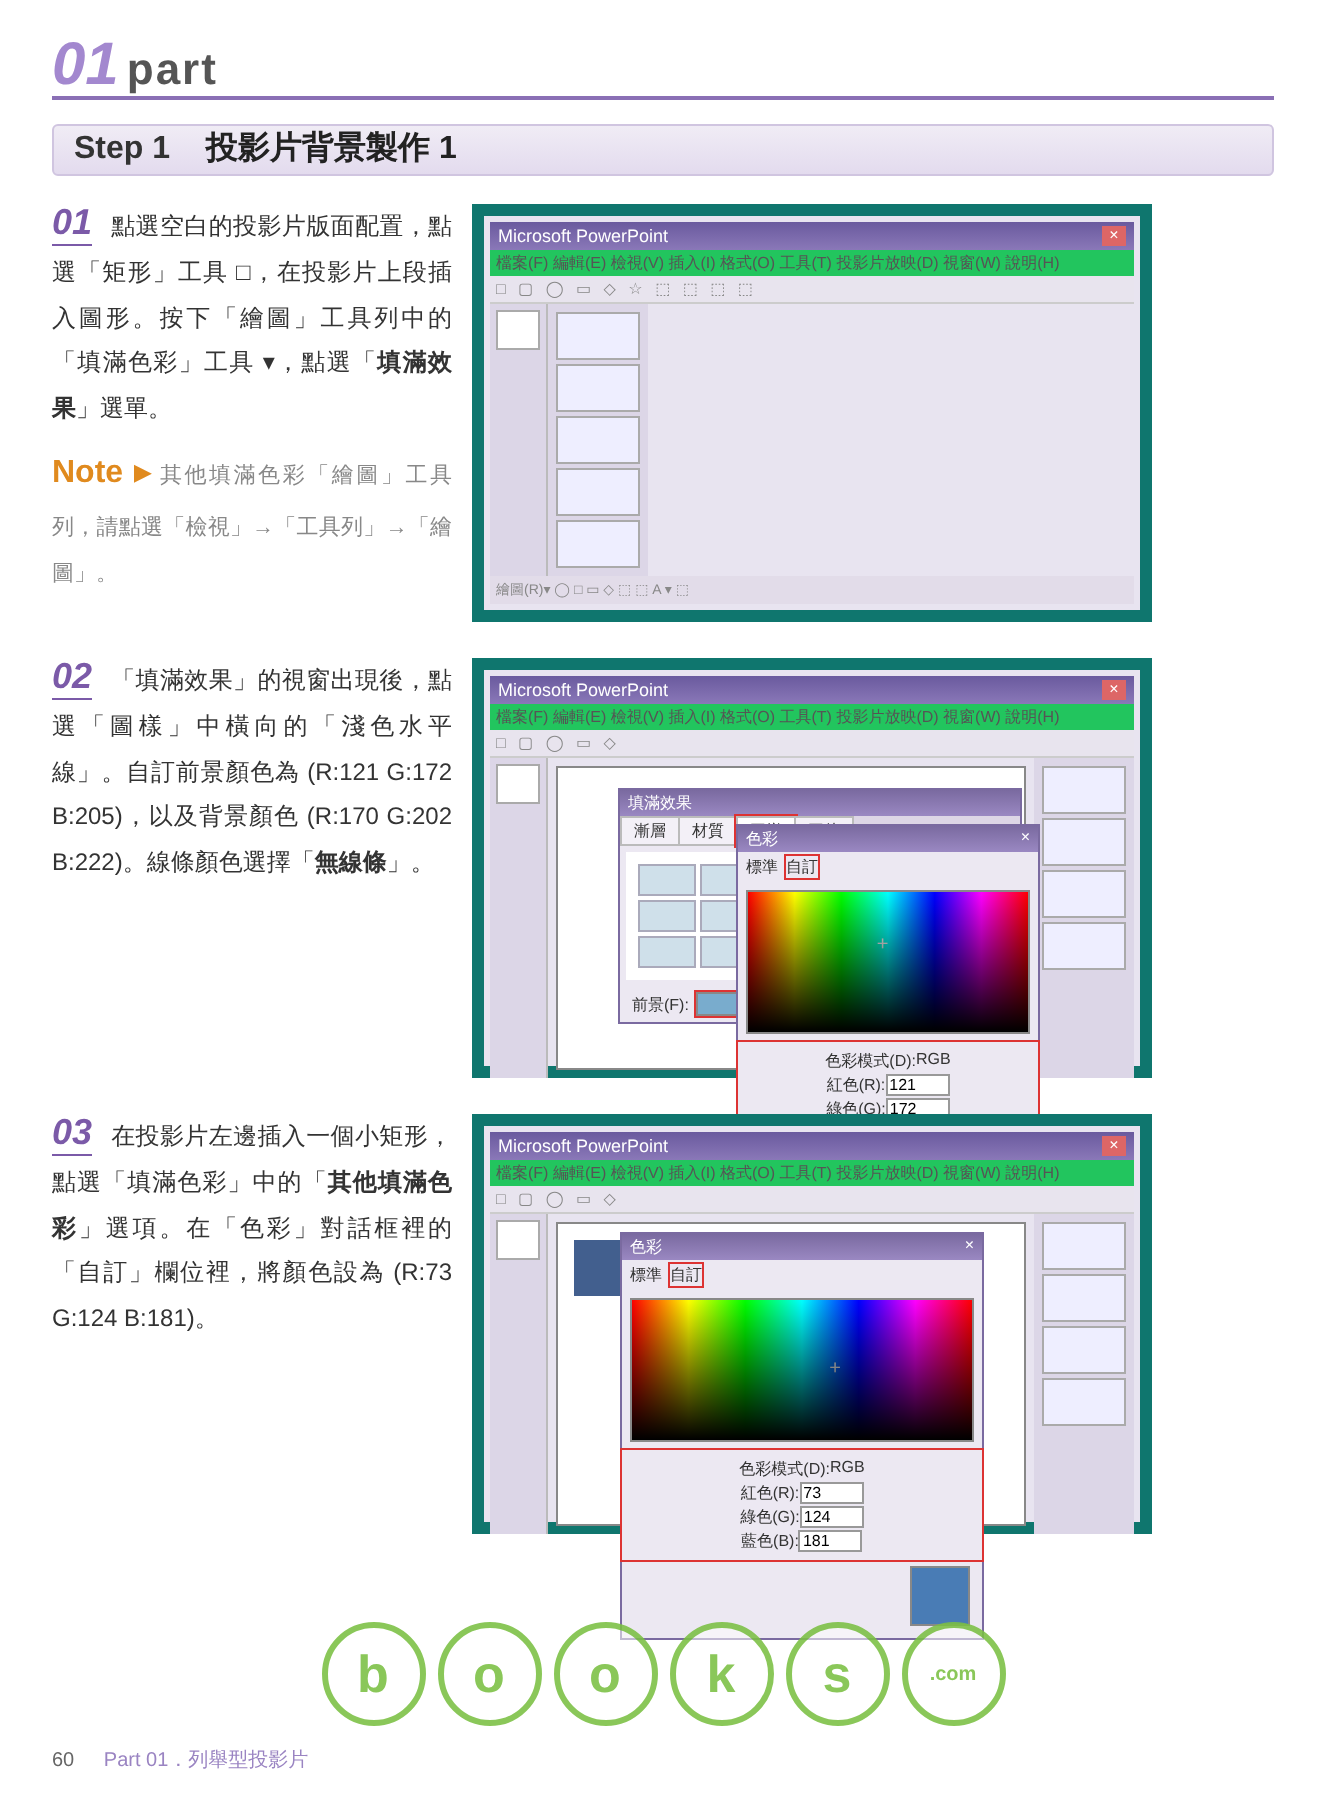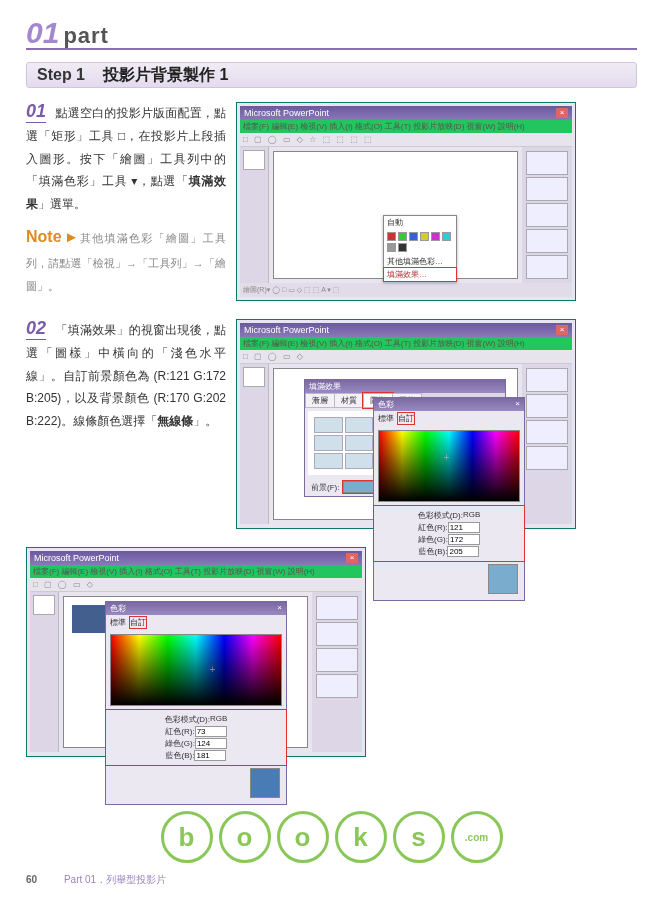--- a/index.html
+++ b/index.html
@@ -10,21 +10,21 @@
 .step-bar{display:flex;align-items:center;background:linear-gradient(#f0ecf5,#e3dbee);border:1px solid #d0c5e0;border-radius:3px;padding:4px 10px;margin:8px 0 14px 0}
 .step-label{font:700 16px/1 Arial;color:#333;margin-right:18px}
 .step-title{font:700 16px/1 sans-serif;color:#222}
 .row{display:flex;gap:10px;margin-bottom:18px}
 .text-col{width:200px;font-size:12px;line-height:1.9;color:#333;text-align:justify}
 .num{font:italic 700 18px/1 Arial;color:#7b5aa8;border-bottom:1px solid #7b5aa8;padding-bottom:2px;margin-right:6px;display:inline-block;vertical-align:top}
 .bold{font-weight:700}
 .note-lbl{color:#e08a1e;font-size:16px;font-weight:700}
 .note-txt{font-size:11px;color:#888;line-height:1.7}
 .img-col{flex:1;display:flex;justify-content:flex-start}
-.screenshot{background:#e8e4f0;border:1px solid #0f766e;width:340px;padding:3px;box-sizing:border-box}
+.screenshot{background:#e8e4f0;border:6px solid #0f766e;width:340px;padding:3px;box-sizing:border-box}
 .shot-title{background:linear-gradient(#6a5a9e,#8a78b8);color:#fff;font-size:9px;padding:2px 4px;display:flex;justify-content:space-between}
 .shot-title .x{background:#d66;color:#fff;width:12px;text-align:center;font-size:8px}
 .menubar{background:#22c55e;font-size:8px;color:#555;padding:1px 3px}
 .toolbar{background:#e8e4ee;border-bottom:1px solid #ccc;font-size:8px;padding:2px 3px;letter-spacing:2px;color:#888}
 .panel-row{display:flex}
 .thumbs{width:28px;background:#dcd6e7;border-right:1px solid #bbb}
 .thumbs div{height:18px;border:1px solid #aaa;margin:3px;background:#fff}
 .canvas{flex:1;background:#fff;min-height:120px;margin:4px;border:1px solid #888;position:relative}
 .side-templates{width:46px;background:#dcd6e7;padding:2px}
 .side-templates div{height:22px;border:1px solid #aaa;margin:2px;background:#eef}
@@ -54,21 +54,21 @@
 .spectrum .cross{position:absolute;color:#fff;font-size:10px}
 .color-dlg .nums{padding:3px 6px}
 .color-dlg .nums div{display:flex;justify-content:center;margin:1px 0}
 .color-dlg .nums input{width:28px;height:9px;font-size:8px;border:1px solid #999;padding:0 1px}
 .color-dlg .preview{width:28px;height:28px;border:1px solid #888;margin:3px 6px 6px auto}
 .hi-box{outline:1px solid #d33}
 
 .small-rect{position:absolute;left:8px;top:8px;width:40px;height:28px;background:#425f8e}
 
 .pg-footer{position:absolute;bottom:10px;left:26px;font-size:10px;color:#9a84c2}
-.pg-num{font-weight:700;color:#666;margin-right:24px}
+.pg-num{font-weight:400;color:#666;margin-right:12px}
 
 .wm{position:absolute;bottom:34px;left:50%;transform:translateX(-50%);display:flex;gap:6px;opacity:.88}
 .wm .ltr{width:46px;height:46px;border:3px solid #7bc043;border-radius:50%;display:flex;align-items:center;justify-content:center;font:700 26px/1 Arial;color:#7bc043;background:rgba(255,255,255,.6)}
 .wm .ltr.sm{font-size:10px;flex-direction:column;line-height:1.1}
 </style>
 </head>
 <body>
 
 <div class="page">
 
@@ -96,37 +96,20 @@
       <div class="shot-title">
             <span>Microsoft PowerPoint</span>
             <span class="x">×</span>
           </div>
       <div class="menubar">檔案(F) 編輯(E) 檢視(V) 插入(I) 格式(O) 工具(T) 投影片放映(D) 視窗(W) 說明(H)</div>
       <div class="toolbar">□ ▢ ◯ ▭ ◇ ☆ ⬚ ⬚ ⬚ ⬚</div>
       <div class="panel-row">
         <div class="thumbs">
               <div></div>
             </div>
-        <div class="canvas">
-          <div class="dropdown">
-            <div class="dd-item">自動</div>
-            <div class="swatches">
-              <span style="background:#c33"></span>
-                  <span style="background:#3c3"></span>
-                  <span style="background:#36c"></span>
-                  <span style="background:#cc3"></span>
-                  <span style="background:#c3c"></span>
-                  <span style="background:#3cc"></span>
-                  <span style="background:#999"></span>
-                  <span style="background:#333"></span>
-            </div>
-            <div class="dd-item">其他填滿色彩…</div>
-            <div class="dd-item hi">填滿效果…</div>
-          </div>
-        </div>
         <div class="side-templates">
               <div></div>
               <div></div>
               <div></div>
               <div></div>
               <div></div>
             </div>
       </div>
       <div class="footer">繪圖(R)▾ ◯ □ ▭ ◇ ⬚ ⬚ A ▾ ⬚</div>
     </div>
@@ -224,20 +207,24 @@
               <div></div>
               <div></div>
               <div></div>
             </div>
       </div>
     </div>
   </div>
 </div>
 
 <div class="row">
+  <div class="text-col">
+    <span class="num">03</span>
+    <span>在投影片左邊插入一個小矩形，點選「填滿色彩」中的「</span><span class="bold">其他填滿色彩</span><span>」選項。在「色彩」對話框裡的「自訂」欄位裡，將顏色設為 (R:73 G:124 B:181)。</span>
+  </div>
   <div class="img-col">
     <div class="screenshot" style="height:210px;position:relative">
       <div class="shot-title">
             <span>Microsoft PowerPoint</span>
             <span class="x">×</span>
           </div>
       <div class="menubar">檔案(F) 編輯(E) 檢視(V) 插入(I) 格式(O) 工具(T) 投影片放映(D) 視窗(W) 說明(H)</div>
       <div class="toolbar">□ ▢ ◯ ▭ ◇</div>
       <div class="panel-row" style="position:relative;height:160px">
         <div class="thumbs">

